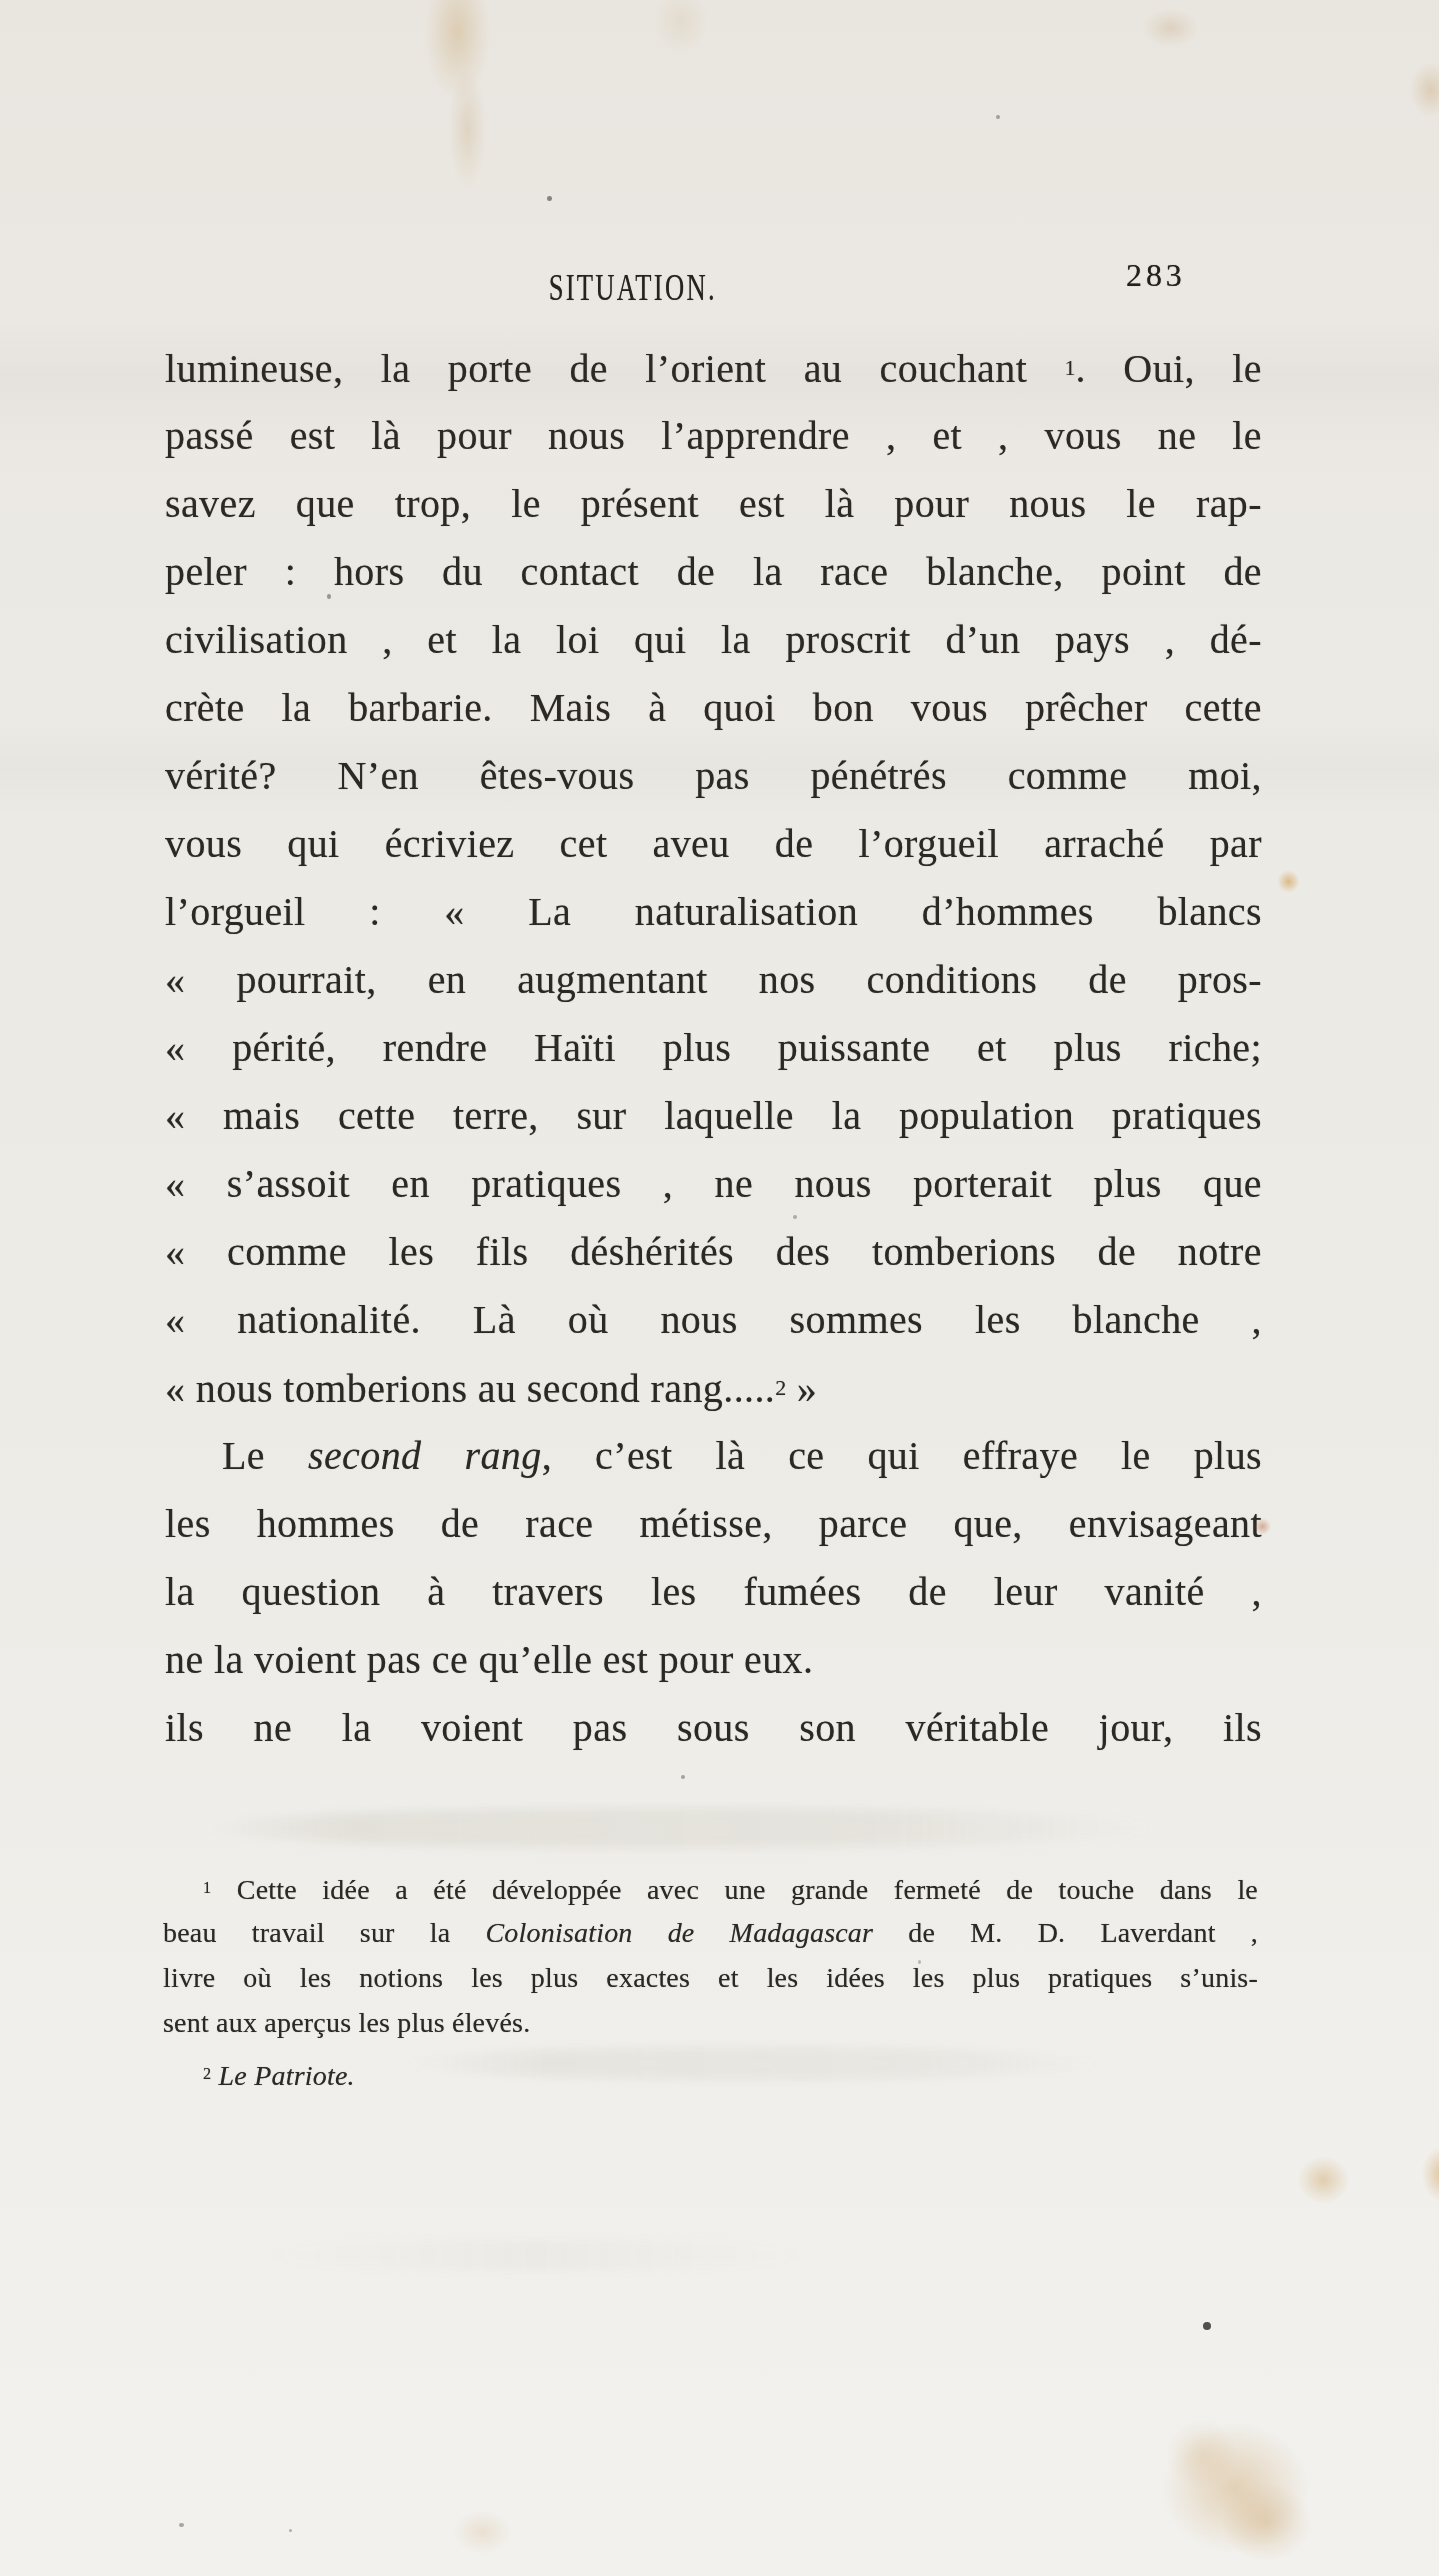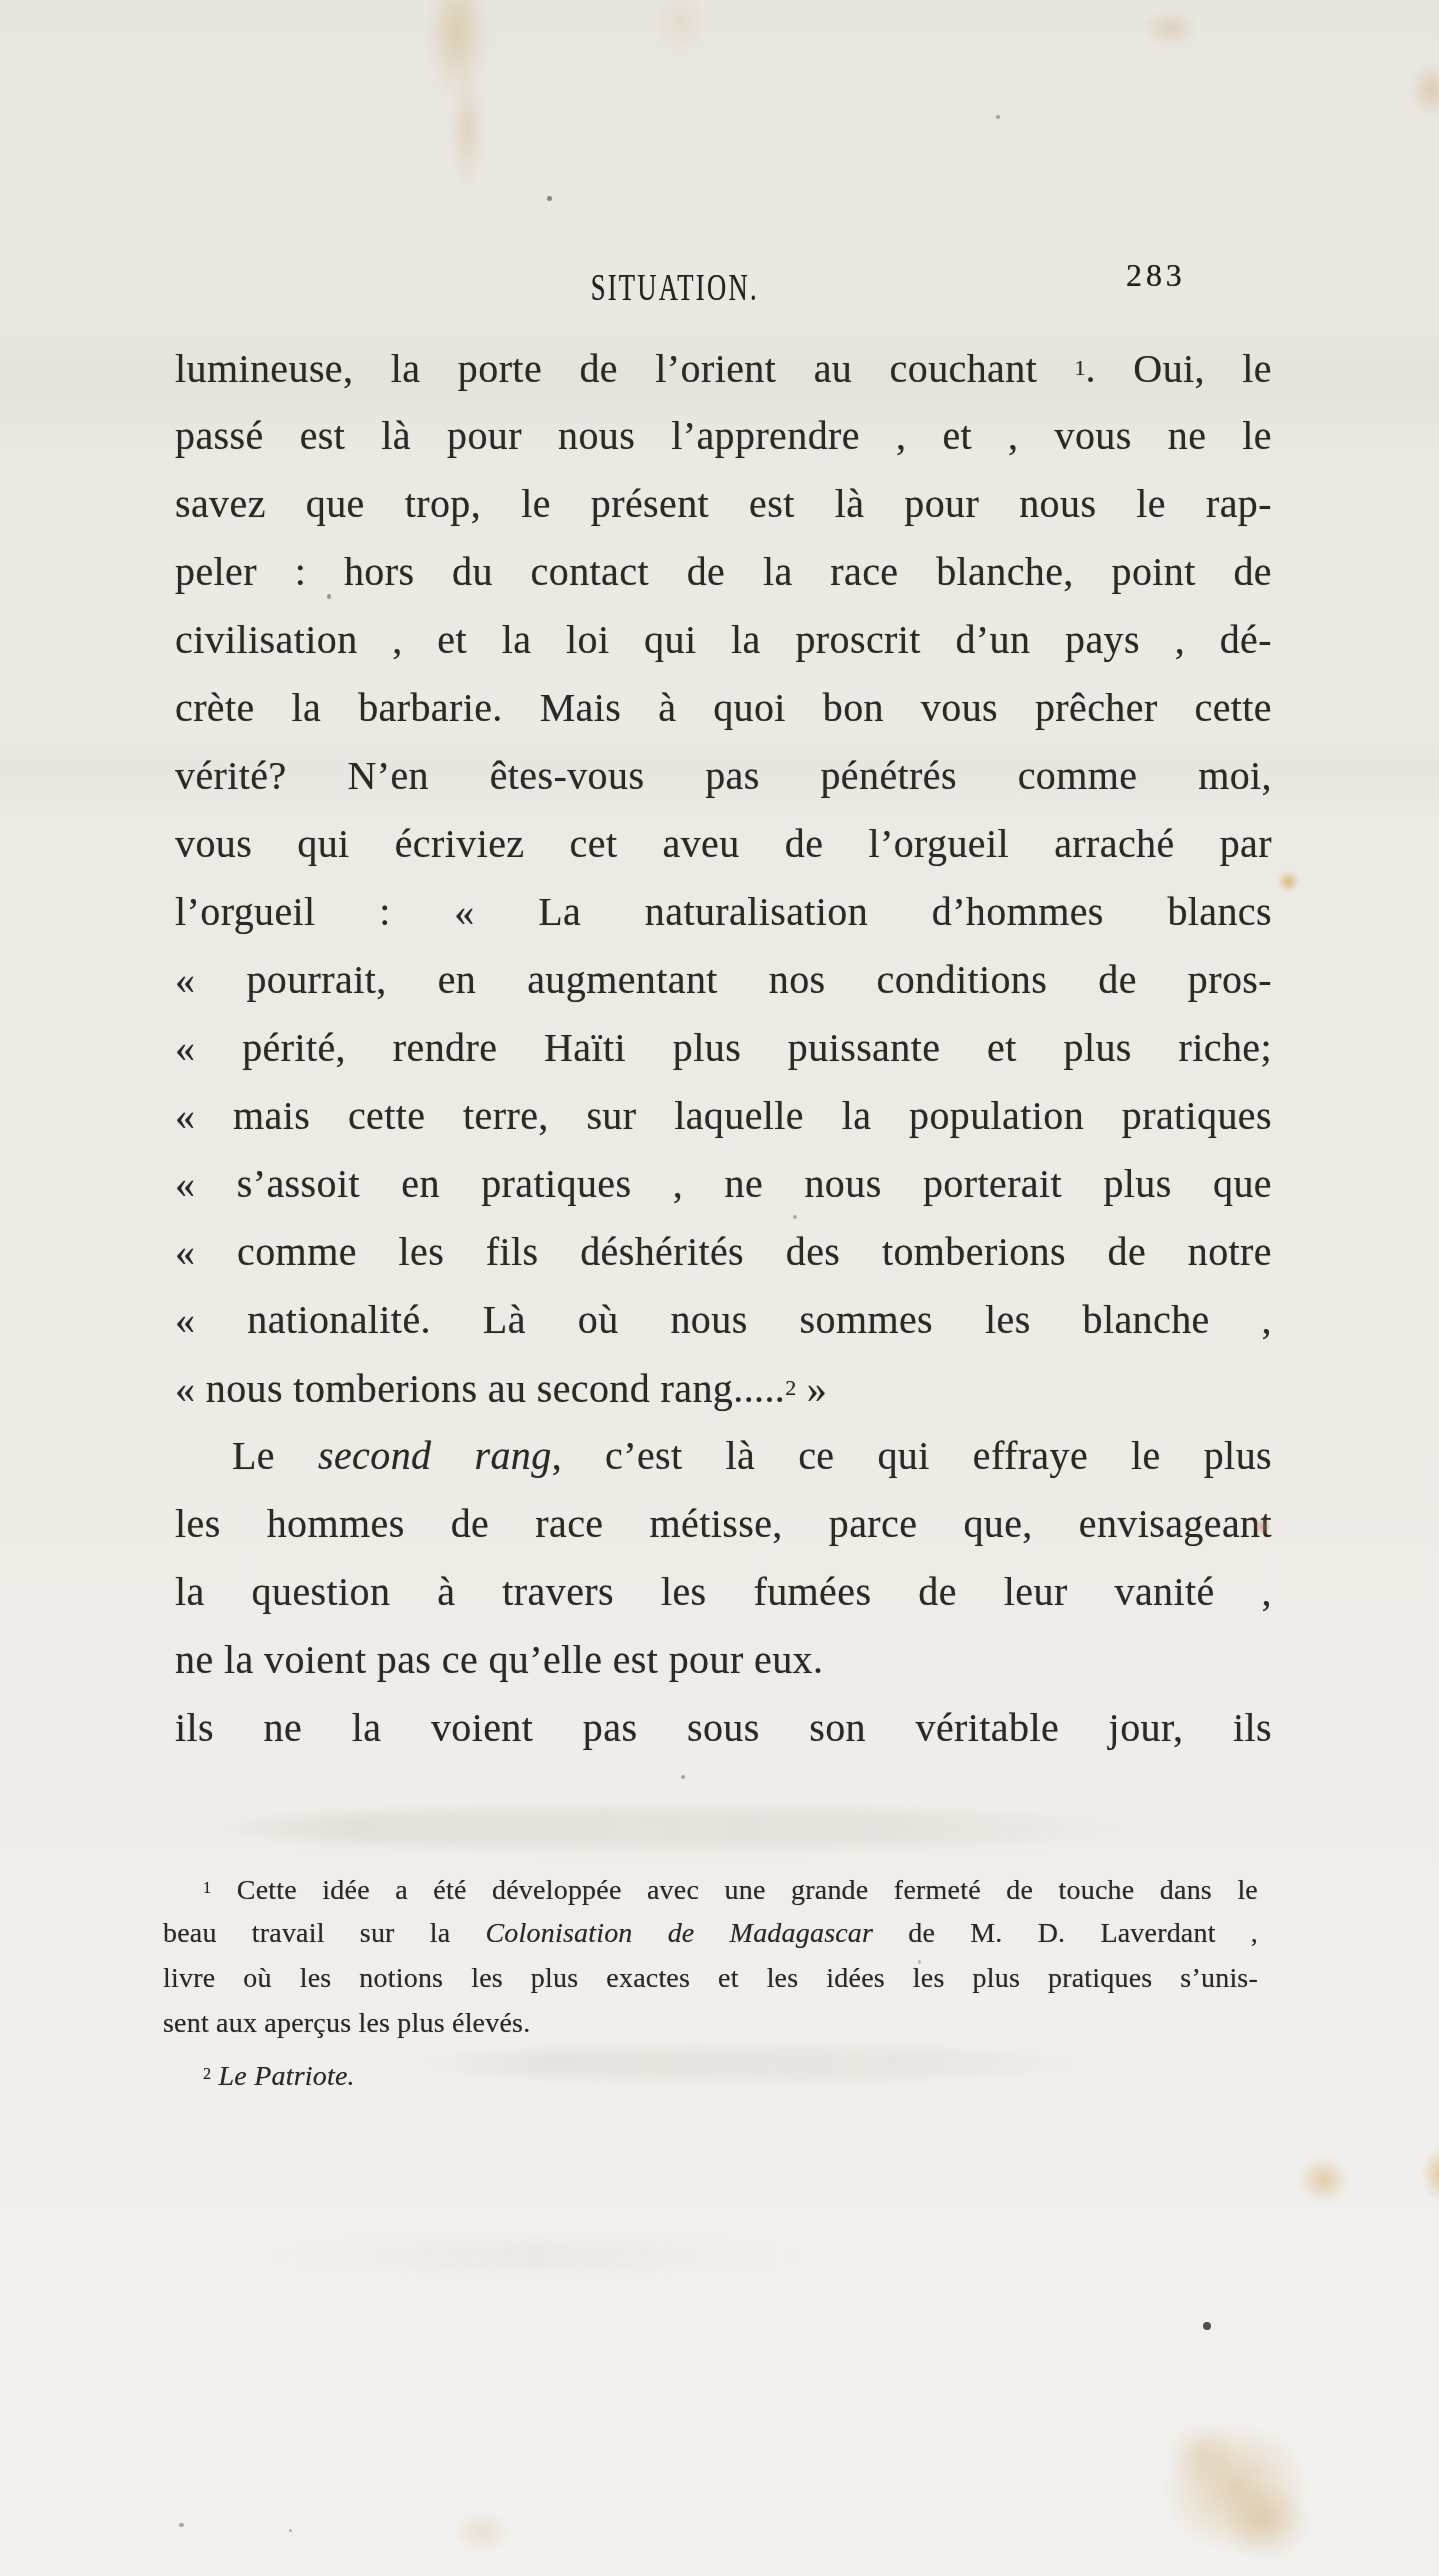--- a/index.html
+++ b/index.html
@@ -14,41 +14,39 @@
     color:#2c2925;
   }
   
   .scan-band{position:absolute;left:0;width:100%;pointer-events:none;}
   .band1{top:319px;height:132px;background:linear-gradient(180deg,rgba(120,115,105,0) 0%,rgba(120,115,105,.05) 45%,rgba(120,115,105,0) 100%);}
   .band2{top:723px;height:93px;background:linear-gradient(180deg,rgba(120,115,105,0) 0%,rgba(120,115,105,.04) 50%,rgba(120,115,105,0) 100%);}
 
   .running-header{
     position:absolute;top:266px;left:0;width:1265px;
     text-align:center;
-    padding-left:42px;
   }
   .running-header .rh-inner{
     display:inline-block;
     font-size:37px;letter-spacing:3.1px;
     transform:scaleX(.72);transform-origin:center;
     color:#26231f;
     text-shadow:0 0 0.8px rgba(30,25,20,.55);
   }
   .page-number{
     position:absolute;top:257px;left:1126px;
     font-size:32px;letter-spacing:3.9px;color:#23201c;
     text-shadow:0 0 0.8px rgba(30,25,20,.6);
   }
 
   .body-text{
     position:absolute;top:334px;left:165px;width:1097px;
     font-size:40px;line-height:68px;
     letter-spacing:0.4px;
     text-shadow:0 0 0.9px rgba(40,34,28,.45);
-    margin-left:10px;
   }
   .line{height:68px;overflow:hidden;}
   .line.j{text-align:justify;}
   .line.j::after{content:"";display:inline-block;width:100%;height:0;}
   .line.indent{text-indent:57px;}
   .line sup{font-size:22px;vertical-align:7px;letter-spacing:0;}
   .line .it, .fn-line .it{font-style:italic;}
 
   .footnotes{
     position:absolute;top:1865px;left:163px;width:1095px;

